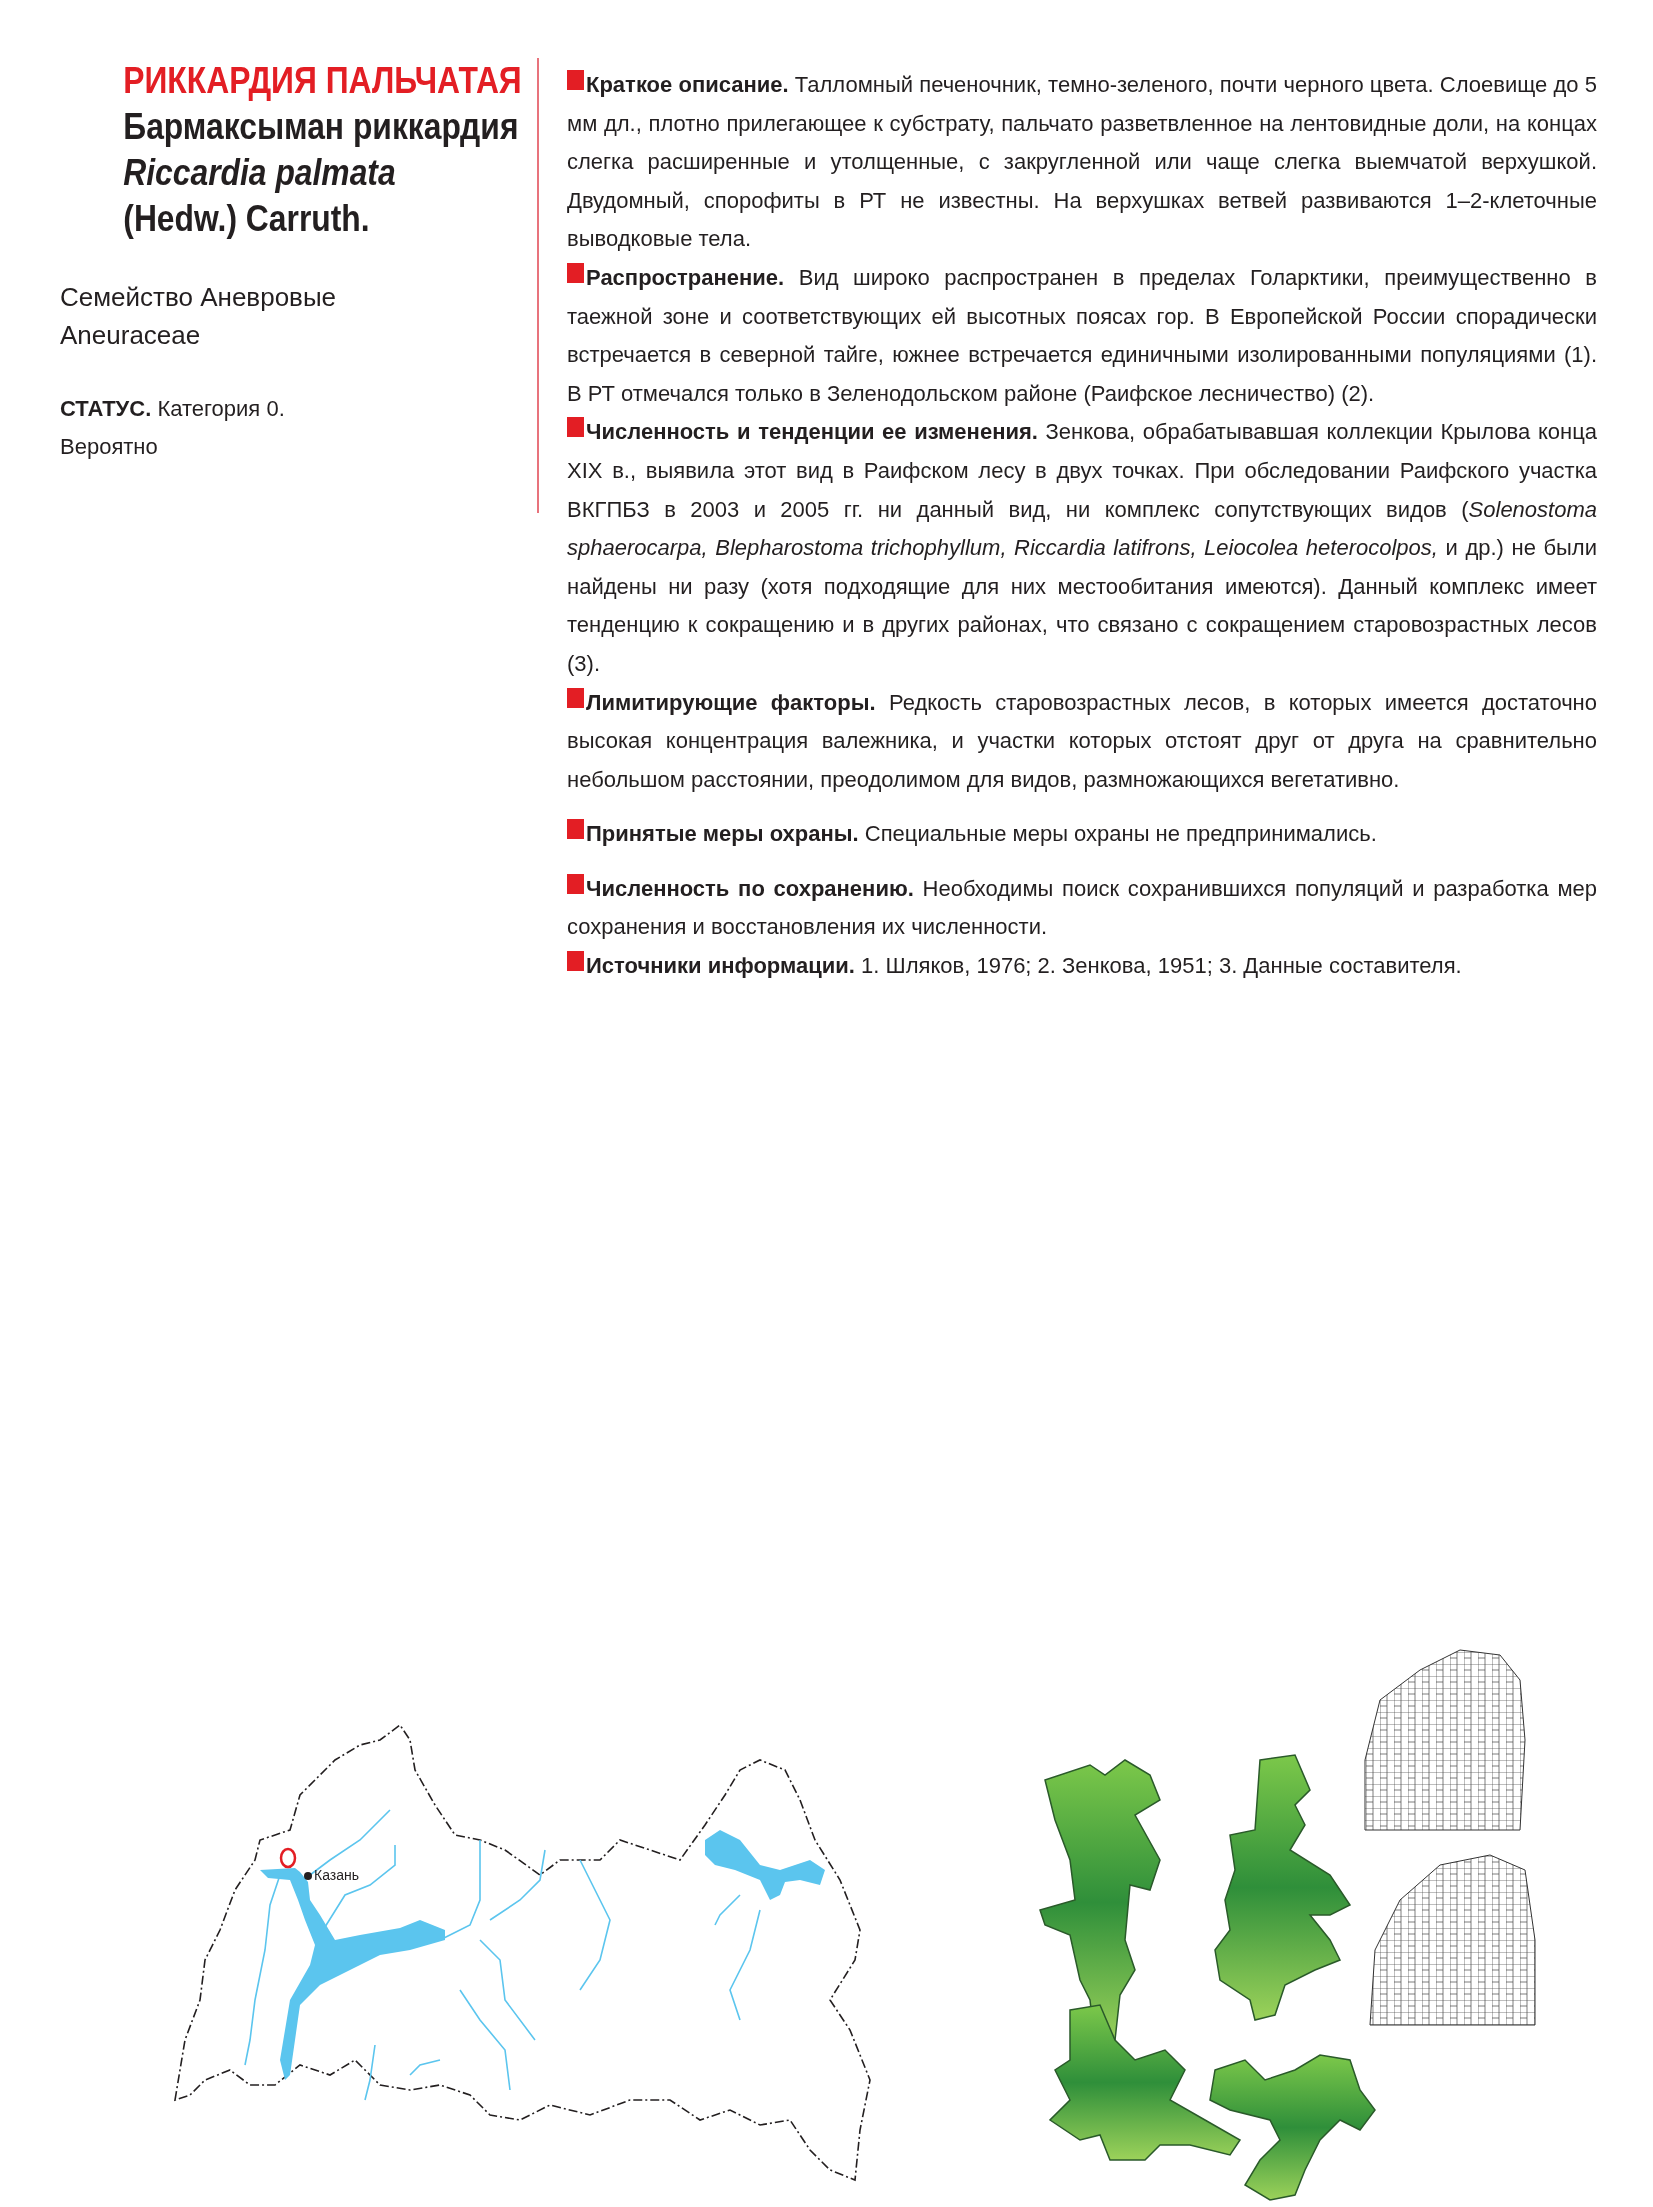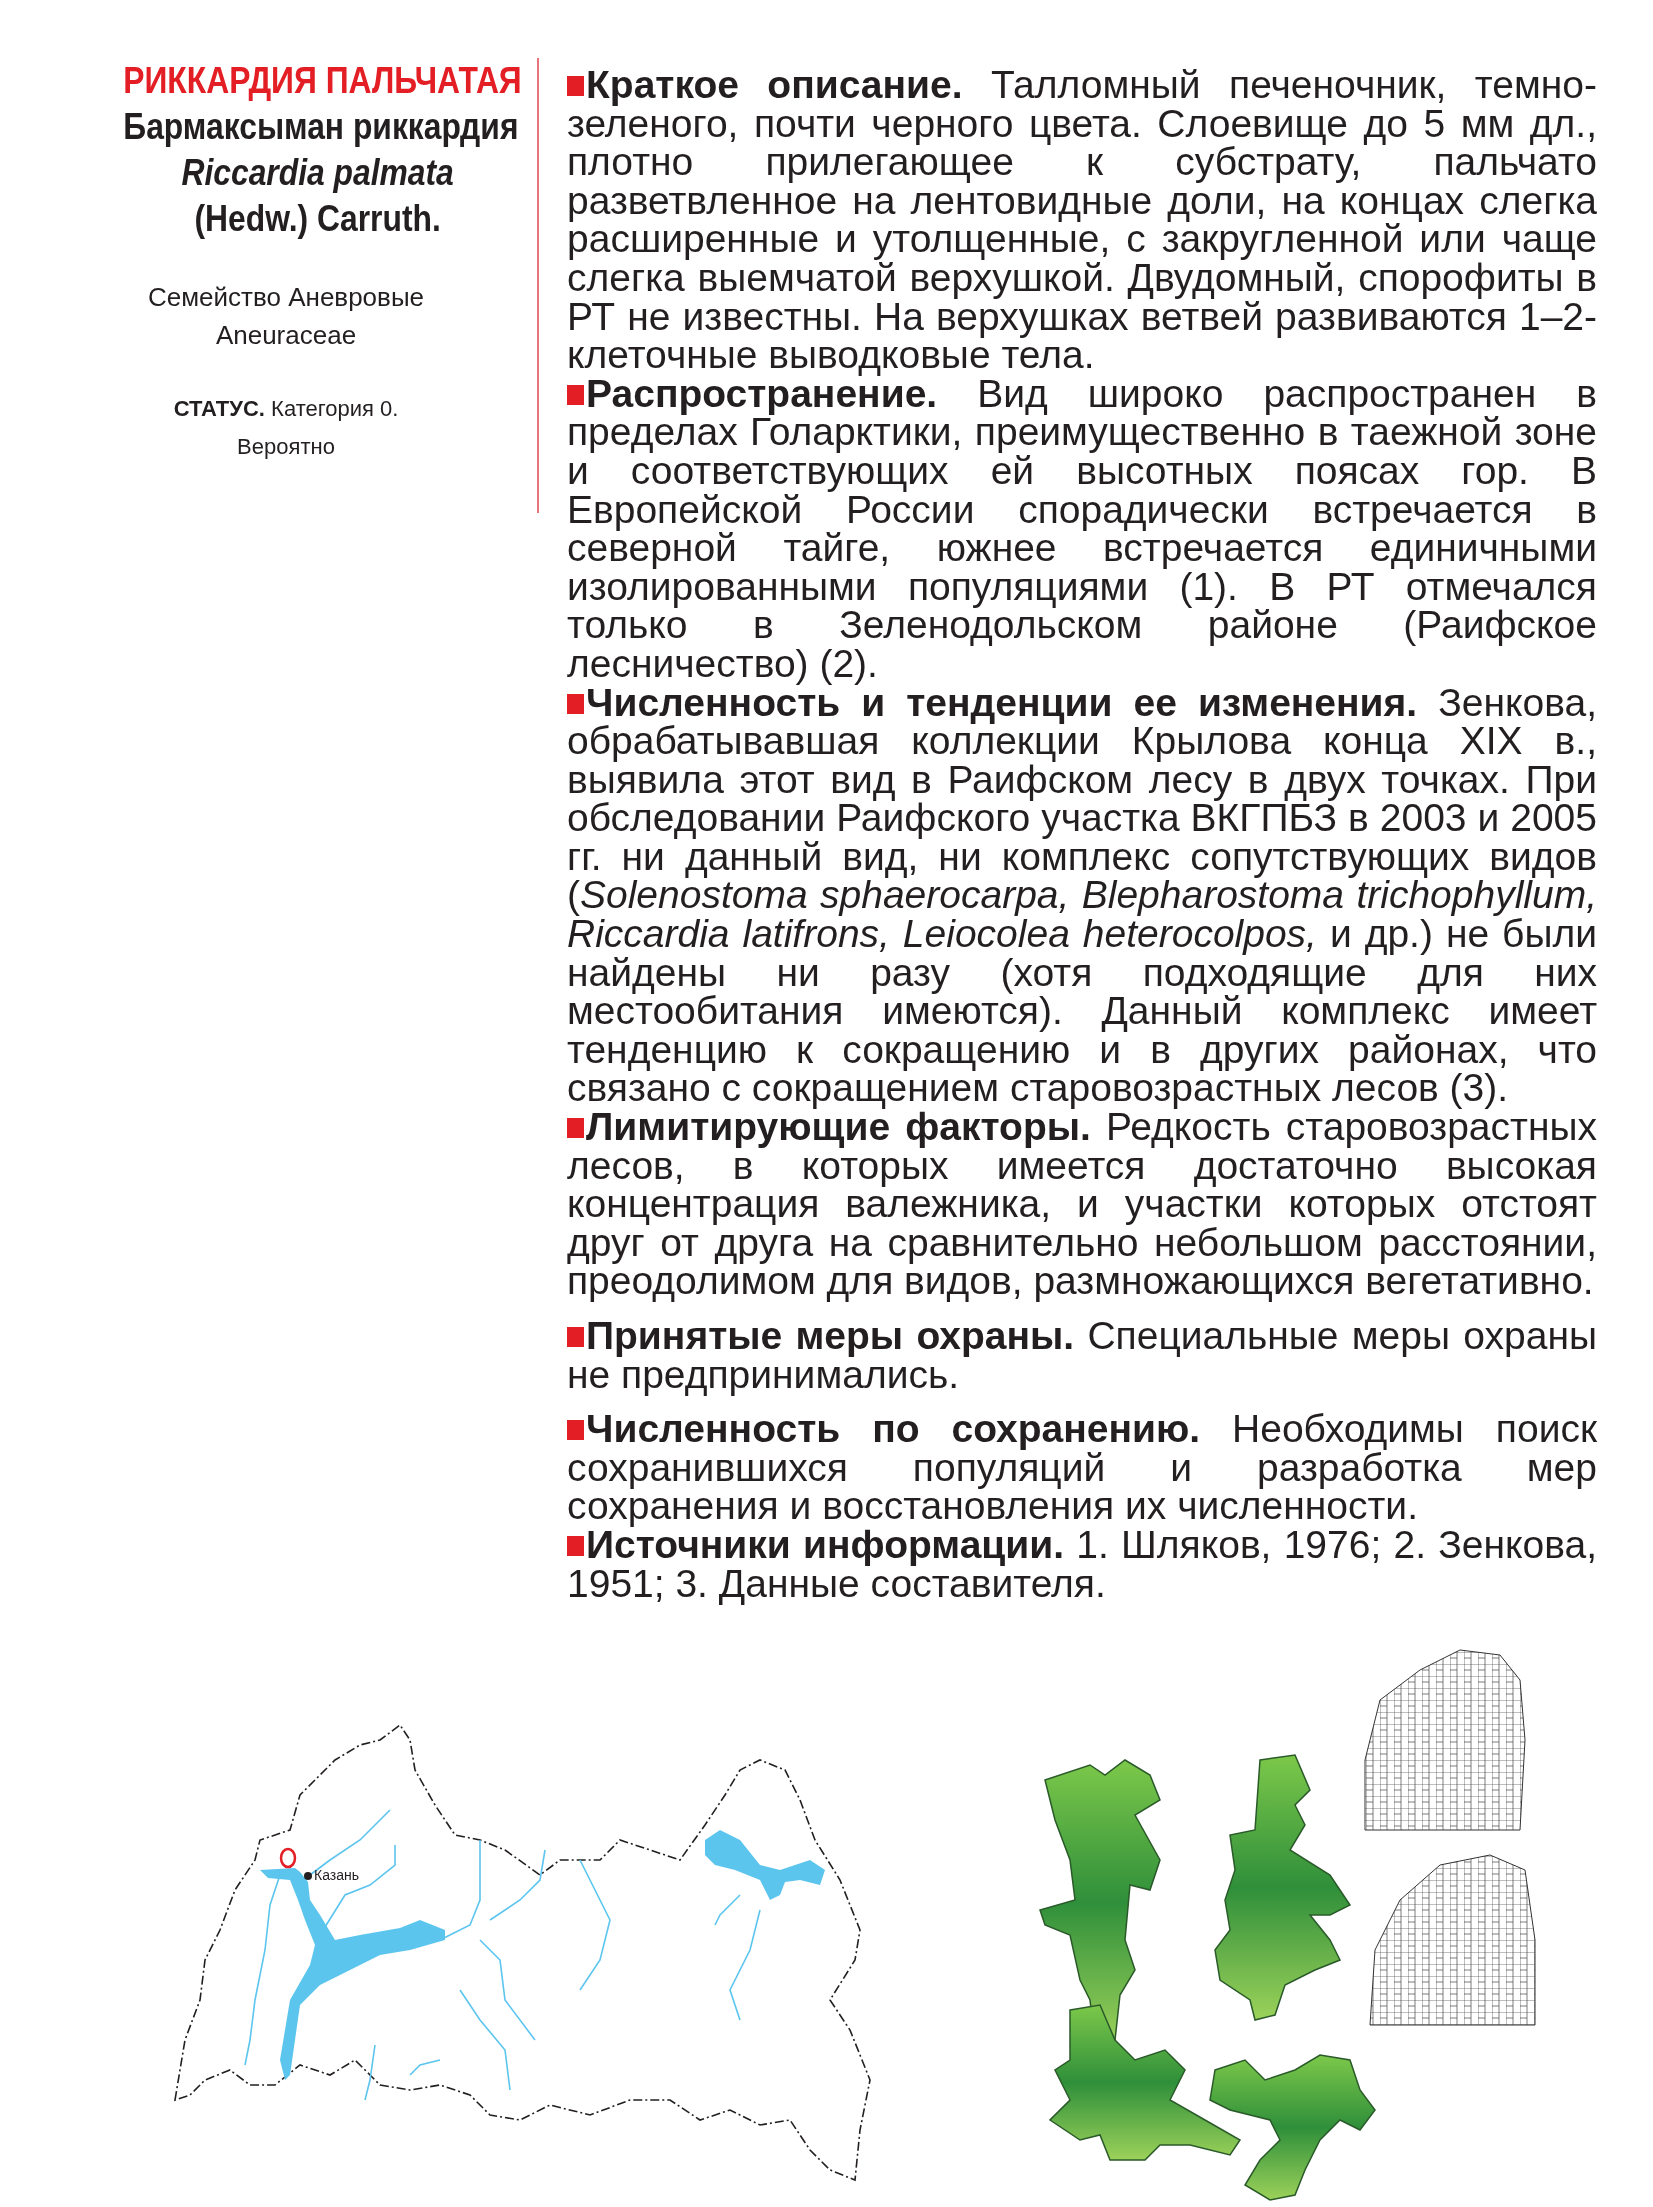--- a/index.html
+++ b/index.html
@@ -1,28 +1,28 @@
 <!DOCTYPE html>
 <html><head>
 <meta charset="utf-8">
 <style>
   html, body { margin: 0; padding: 0; background: #ffffff; }
   body { width: 1653px; height: 2207px; position: relative; overflow: hidden;
          font-family: "Liberation Sans", sans-serif; color: #231f20; }
-  .left-col { position: absolute; left: 60px; top: 58px; width: 452px; text-align: center; }
+  .left-col { position: absolute; left: 60px; top: 58px; width: 452px; text-align: left; }
   .divider { position: absolute; left: 537px; top: 58px; width: 2px; height: 455px; background: #e8737c; }
   .ru-title { color: #e31e24; font-weight: bold; font-size: 37px; line-height: 46px; transform: scaleX(0.86); transform-origin: right; white-space: nowrap; }
   .tt-title { font-weight: bold; font-size: 37px; line-height: 46px; transform: scaleX(0.86); transform-origin: right; white-space: nowrap; }
   .latin { font-weight: bold; font-style: italic; font-size: 37px; line-height: 46px; transform: scaleX(0.86); transform-origin: right; white-space: nowrap; }
   .author { font-weight: bold; font-size: 37px; line-height: 46px; transform: scaleX(0.86); transform-origin: right; white-space: nowrap; }
   .family { margin-top: 36px; font-size: 26px; line-height: 38px; }
   .status { margin-top: 36px; font-size: 22px; line-height: 38px; }
   .status b { font-weight: bold; }
 
-  .right-col { position: absolute; left: 567px; top: 66px; width: 1030px; font-size: 39px; line-height: 38.6px; text-align: justify; }
+  .right-col { position: absolute; left: 567px; top: 66px; width: 1030px; font-size: 22px; line-height: 38.6px; text-align: justify; }
   .para { margin: 0; position: relative; }
   .para .marker { display: inline-block; width: 17px; height: 20px; background: #e31e24; margin-right: 2px; vertical-align: 2px; }
   .para .head { font-weight: bold; }
   .para i { }
   .gap { margin-top: 16px; }
   .authors-line { text-align: left; }
 
   .map { position: absolute; left: 160px; top: 1700px; width: 760px; height: 500px; }
   .illus { position: absolute; left: 1030px; top: 1640px; width: 540px; height: 567px; }
 </style>

